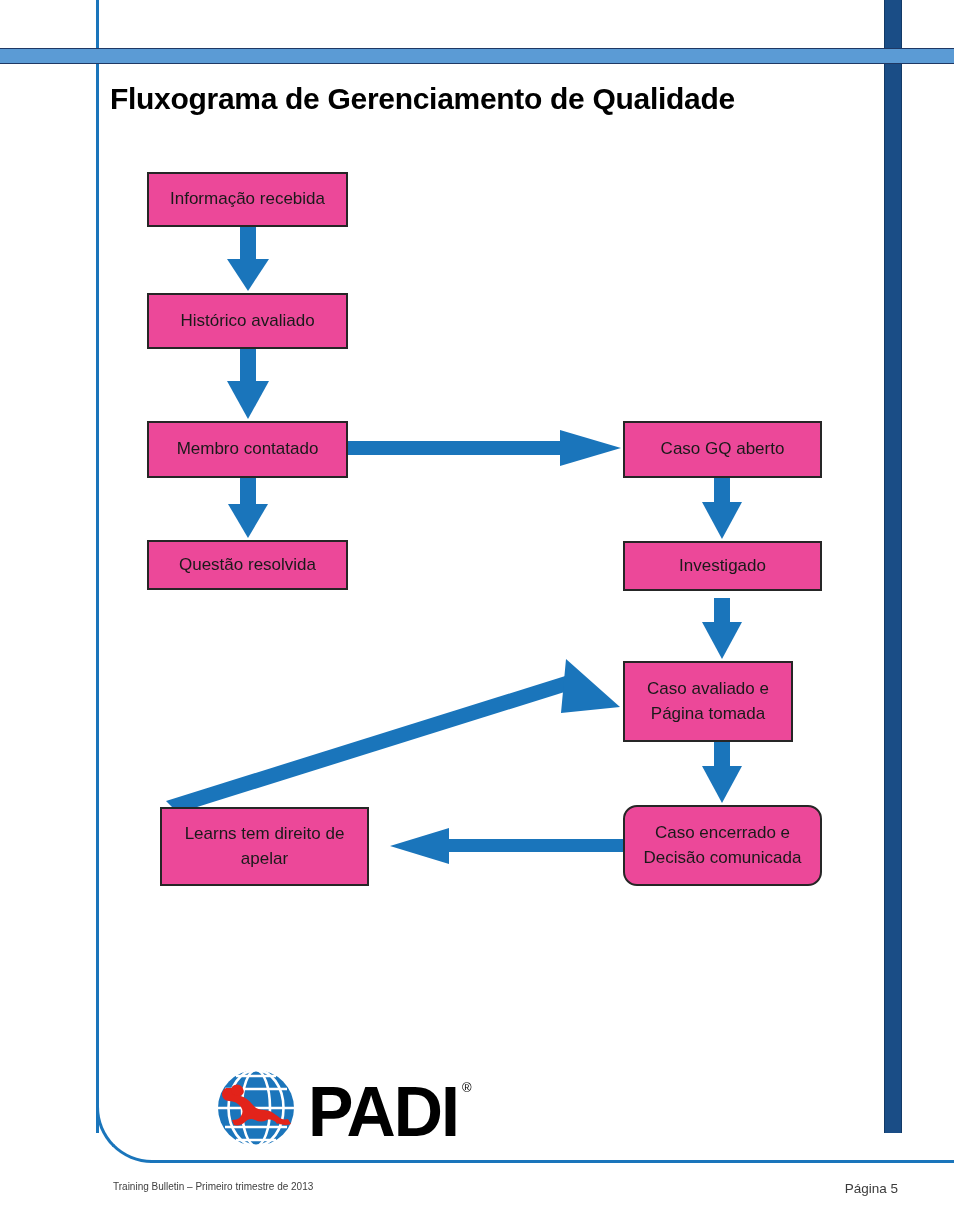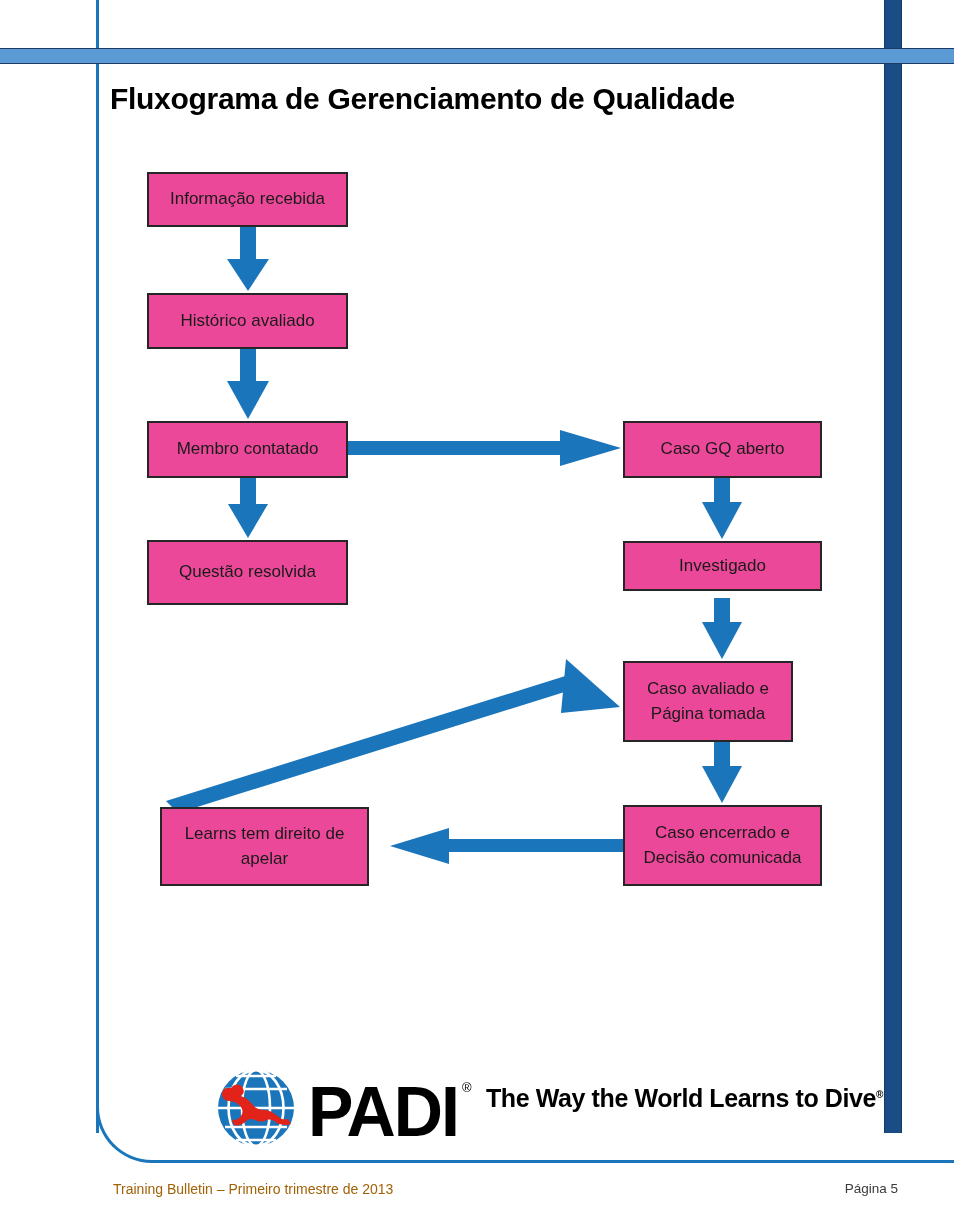--- a/index.html
+++ b/index.html
@@ -102,26 +102,26 @@
     font-size: 17px;
     line-height: 1.45;
     padding: 2px 6px;
   }
   .node span { display: block; }
 
   
   #node-info      { left:147px; top:172px; width:201px; height:55px; }
   #node-hist      { left:147px; top:293px; width:201px; height:56px; }
   #node-membro    { left:147px; top:421px; width:201px; height:57px; }
-  #node-questao   { left:147px; top:540px; width:201px; height:65px; }
+  #node-questao   { left:147px; top:540px; width:201px; height:50px; }
   #node-apelar    { left:160px; top:807px; width:209px; height:79px; }
   #node-casogq    { left:623px; top:421px; width:199px; height:57px; }
   #node-invest    { left:623px; top:541px; width:199px; height:50px; }
   #node-avaliado  { left:623px; top:661px; width:170px; height:81px; }
-  #node-encerrado { left:623px; top:805px; width:199px; height:81px; }
+  #node-encerrado { left:623px; top:805px; width:199px; height:81px;border-radius:14px; }
 
   .arrow-layer {
     position: absolute;
     left: 0; top: 0;
     width: 960px; height: 1000px;
     pointer-events: none;
   }
 
   
   #padi-logo {
@@ -141,22 +141,22 @@
     white-space: nowrap;
     letter-spacing: -0.4px;
   }
   .tagline sup { font-size: 10px; vertical-align: super; }
 
   
   .footer-left {
     position: absolute;
     left: 113px;
     top: 1181px;
-    font-size: 14px;
-    color: #a16207;
+    font-size: 10px;
+    color: #404040;
     white-space: nowrap;
   }
   .footer-right {
     position: absolute;
     right: 62px;
     top: 1181px;
     font-size: 13.5px;
     color: #3b3b3b;
     white-space: nowrap;
   }
@@ -296,19 +296,16 @@
         <ellipse cx="21" cy="24" rx="6" ry="5.5"></ellipse>
       </g>
     </g>
 
     <g>
       <text x="92" y="70" font-family="'Liberation Sans', sans-serif" font-size="70" font-weight="bold" fill="#000000" letter-spacing="-2" textLength="150" lengthAdjust="spacingAndGlyphs">PADI</text>
       <text x="246" y="26" font-family="'Liberation Sans', sans-serif" font-size="13" fill="#000000">®</text>
     </g>
   </svg>
 
-  <div class="tagline">
-    <span>The Way the World Learns to Dive</span><sup>®</sup>
-  </div>
 </div>
 
 <div class="footer-left">Training Bulletin – Primeiro trimestre de 2013</div>
 <div class="footer-right">Página  5</div>
 
 </body></html>

